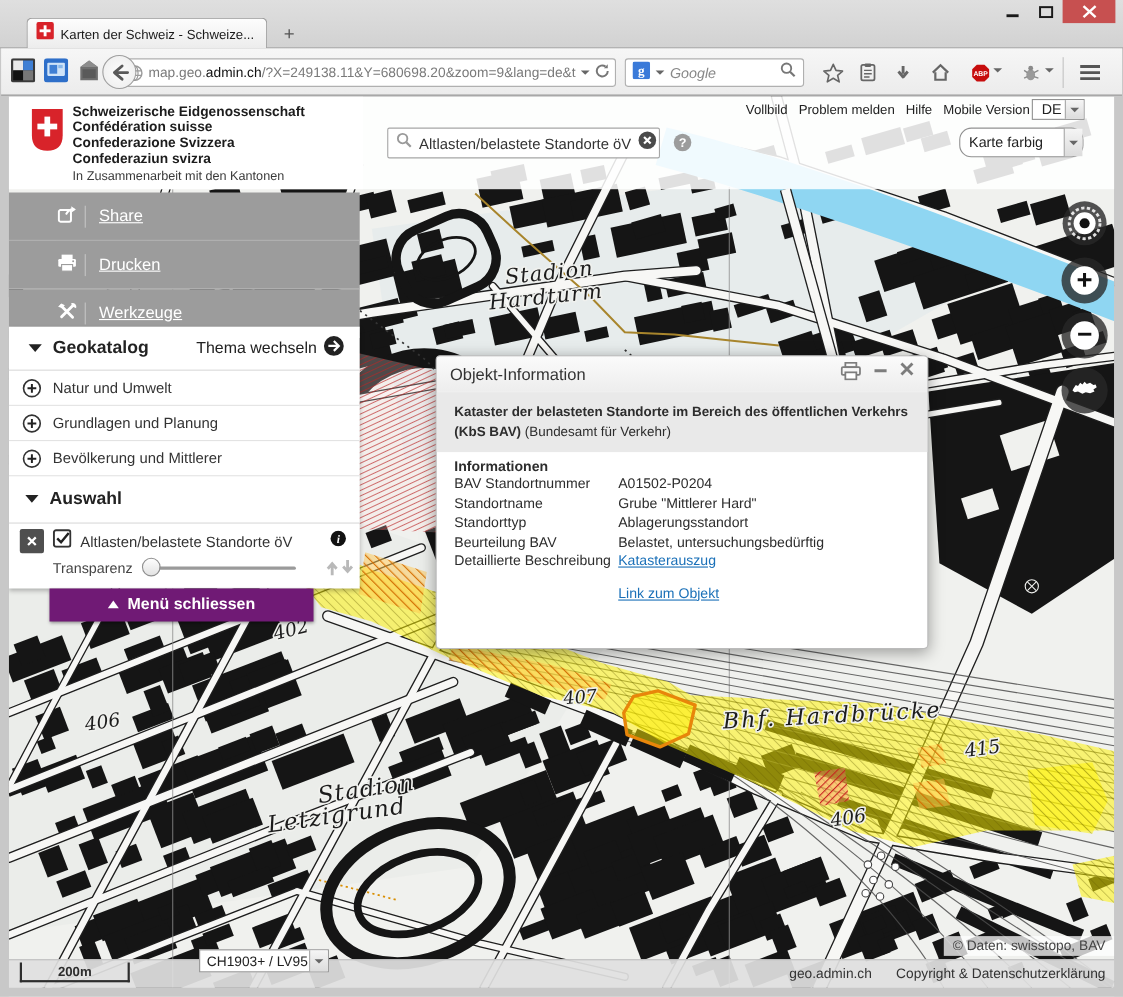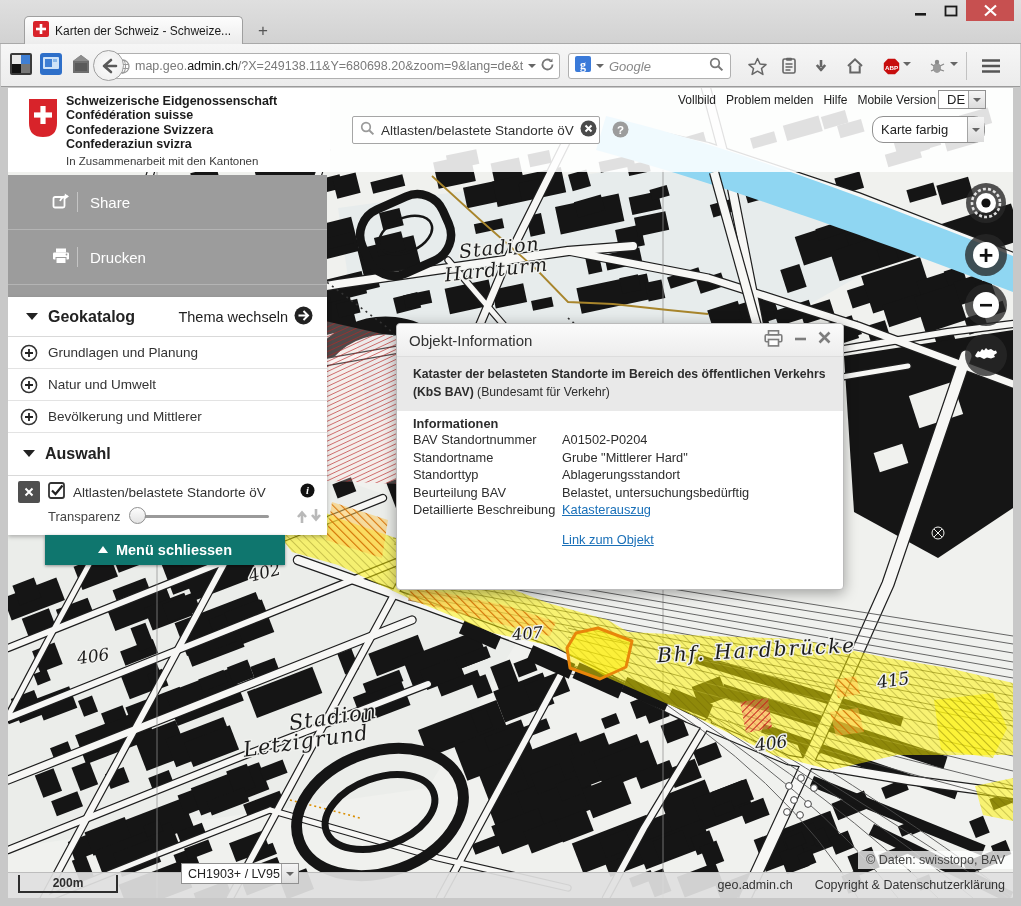--- a/index.html
+++ b/index.html
@@ -48,22 +48,22 @@
 .selectbox .btn { width:17px; align-self:stretch; border-left:1px solid #a5a5a5;
   background:linear-gradient(#f5f5f5,#dcdcdc); display:flex; align-items:center; justify-content:center; }
 #search-field { left:352px; top:116px; width:248px; height:28px; background:#fff;
   border:1px solid #a6a6a6; border-radius:2px; display:flex; align-items:center; padding:0 7px; gap:6px; }
 #search-field .val { flex:1; font-size:13.5px; color:#333; white-space:nowrap; }
 #help-btn { left:612px; top:121px; }
 #mapstyle-select { left:872px; top:116px; width:113px; height:27px;border-radius:11px; }
 
 
 #side-menu { left:8px; top:175px; width:319px; }
-.side-btn { height:55px; background:#9c9c9c; border-bottom:1px solid #b4b4b4;
-  display:flex; align-items:center; color:#fff; font-size:15px; }
+.side-btn { height:44px; background:#9c9c9c; border-bottom:1px solid #b4b4b4;
+  display:flex; align-items:center; color:#fff; font-size:15px;text-decoration:underline; }
 .side-btn .ic { width:24px; margin-left:41px; text-align:center; }
 .side-btn .sep { width:1px; height:20px; background:#c4c4c4; margin:0 12px 0 4px; }
 #side-panel { left:8px; top:297px; width:319px; background:#fff; padding-bottom:2px;
   box-shadow:0 2px 4px rgba(0,0,0,0.25); }
 .cat-header { height:39px; display:flex; align-items:center; padding:0 14px; }
 .tri-down { width:0; height:0; border:6px solid transparent; border-top:7px solid #222; margin:5px 10px 0 4px; }
 .cat-title { font-size:16px; font-weight:bold; color:#222; flex:1; }
 .thema { font-size:14.5px; color:#222; display:flex; align-items:center; gap:6px; }
 .hr { height:1px; background:#d9d9d9; margin:0; }
 .cat-item { height:32px; display:flex; align-items:center; padding-left:12px; gap:10px;
@@ -73,21 +73,21 @@
 #layer-row { display:flex; align-items:center; padding:5px 12px 1px 10px; gap:8px; }
 #remove-layer { width:22px; height:22px; background:#4f4f4f; color:#fff; border-radius:2px;
   display:flex; align-items:center; justify-content:center; font-size:12px; }
 #layer-label { flex:1; font-size:13.5px; color:#333; }
 #transp-row { display:flex; align-items:center; padding:4px 2px 9px 40px; gap:10px; }
 #transp-label { font-size:13px; color:#444; }
 .slider-track { position:relative; width:138px; height:3px; background:#9a9a9a; border-radius:2px; }
 .slider-knob { position:absolute; left:-2px; top:-8px; width:17px; height:17px; border-radius:50%;
   background:linear-gradient(#fdfdfd,#e3e3e3); border:1px solid #8f8f8f; }
 #reorder { margin-left:auto; display:flex; font-size:15px; color:#b5b5b5; gap:1px; font-weight:bold; }
-#menu-close { left:45px; top:535px; width:240px; height:30px; background:#0f766e; color:#fff;
+#menu-close { left:45px; top:535px; width:240px; height:30px; background:#701a75; color:#fff;
   font-size:14.5px; font-weight:bold; display:flex; align-items:center; justify-content:center; gap:8px;
   box-shadow:0 1px 3px rgba(0,0,0,0.4); }
 .tri-up { width:0; height:0; border:5px solid transparent; border-bottom:7px solid #fff; margin-top:-6px; }
 
 
 #dialog { left:396px; top:323px; width:448px; height:267px; background:#fff;
   border:1px solid #bbb; border-radius:4px; box-shadow:0 3px 14px rgba(0,0,0,0.35); }
 #dialog-header { height:33px; background:linear-gradient(#fbfbfb,#ededed);
   border-bottom:1px solid #ddd; border-radius:4px 4px 0 0; display:flex; align-items:center; padding:16px 12px; }
 #dialog-title { flex:1; font-size:15px; color:#333; }
@@ -680,28 +680,28 @@
             <path d="M4.5,9.5 H13 M9.5,5 L14,9.5 L9.5,14" stroke="#fff" stroke-width="2" fill="none"></path>
           </svg></span>
     </span>
   </div>
   <div class="hr"></div>
   <div class="cat-item">
     <span class="pluscirc"><svg width="18" height="18" viewBox="0 0 18 18">
           <circle cx="9" cy="9" r="7.6" fill="#fff" stroke="#333" stroke-width="1.5"></circle>
           <path d="M9,5 V13 M5,9 H13" stroke="#222" stroke-width="1.8"></path>
         </svg></span>
-    <span>Grundlagen und Planung</span>
+    <span>Natur und Umwelt</span>
   </div>
   <div class="cat-item">
     <span class="pluscirc"><svg width="18" height="18" viewBox="0 0 18 18">
           <circle cx="9" cy="9" r="7.6" fill="#fff" stroke="#333" stroke-width="1.5"></circle>
           <path d="M9,5 V13 M5,9 H13" stroke="#222" stroke-width="1.8"></path>
         </svg></span>
-    <span>Natur und Umwelt</span>
+    <span>Grundlagen und Planung</span>
   </div>
   <div class="cat-item">
     <span class="pluscirc"><svg width="18" height="18" viewBox="0 0 18 18">
           <circle cx="9" cy="9" r="7.6" fill="#fff" stroke="#333" stroke-width="1.5"></circle>
           <path d="M9,5 V13 M5,9 H13" stroke="#222" stroke-width="1.8"></path>
         </svg></span>
     <span>Bevölkerung und Mittlerer</span>
   </div>
   <div class="cat-header" id="auswahl-header">
     <span class="tri-down"></span>

